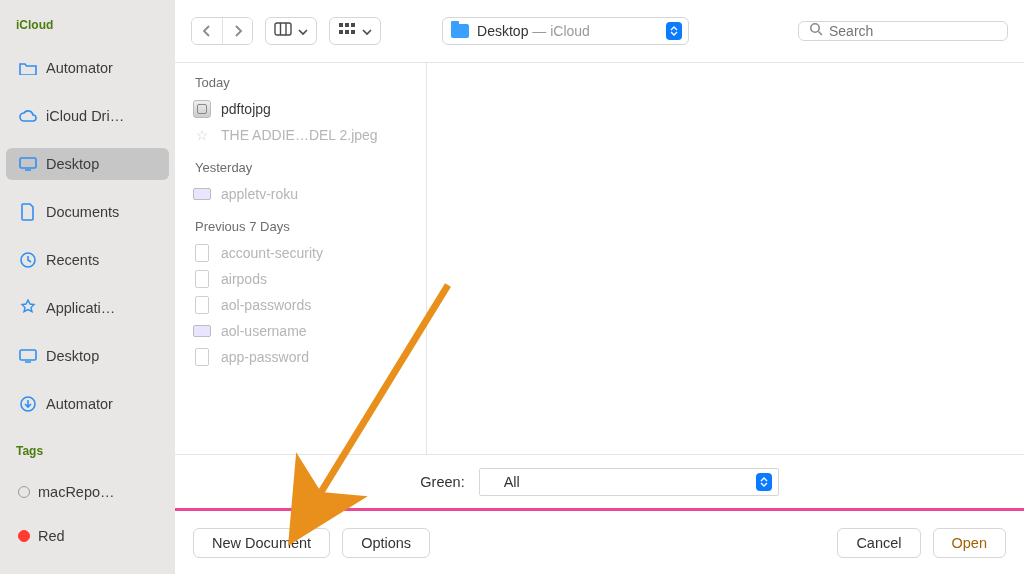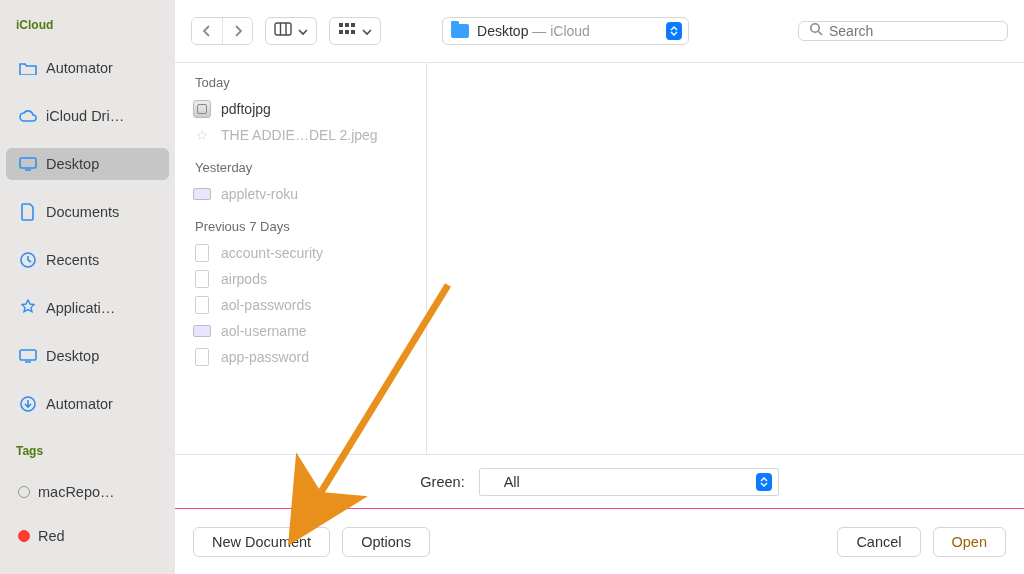--- a/index.html
+++ b/index.html
@@ -45,21 +45,21 @@
   .pgicn { width:14px; height:18px; border:1.5px solid #cfcfcf; border-radius:2px; background:#fff; }
   .staricn { color:#cfcfcf; font-size:14px; }
   .tvicn { width:18px; height:12px; border:1.5px solid #bdbdbd; background:#e9e4ff; border-radius:2px; }
 
   .preview { flex:1; background:#fff; }
 
   .typebar { height:54px; border-top:1px solid #e4e4e4; display:flex; align-items:center; justify-content:center; gap:14px; }
   .typelbl { font-size:14.5px; color:#333; }
   .typesel { display:flex; align-items:center; justify-content:space-between; border:1px solid #d6d6d6; border-radius:2px; height:28px; padding:0 6px 0 24px; width:300px; background:#fff; font-size:14.5px; color:#333; }
 
-  .footer { height:66px; border-top:1px solid #ec4899; display:flex; align-items:center; padding:0 18px; gap:12px; }
+  .footer { height:66px; border-top:3px solid #ec4899; display:flex; align-items:center; padding:0 18px; gap:12px; }
   .btn { border:1px solid #d6d6d6; border-radius:6px; height:30px; padding:0 18px; background:#fff; font-size:14.5px; color:#333; display:flex; align-items:center; }
   .btn.dim { color:#a16207; }
   .spacer { flex:1; }
 
   .arrow { position:absolute; pointer-events:none; }
 </style>
 </head>
 <body>
 
 <div class="window">

